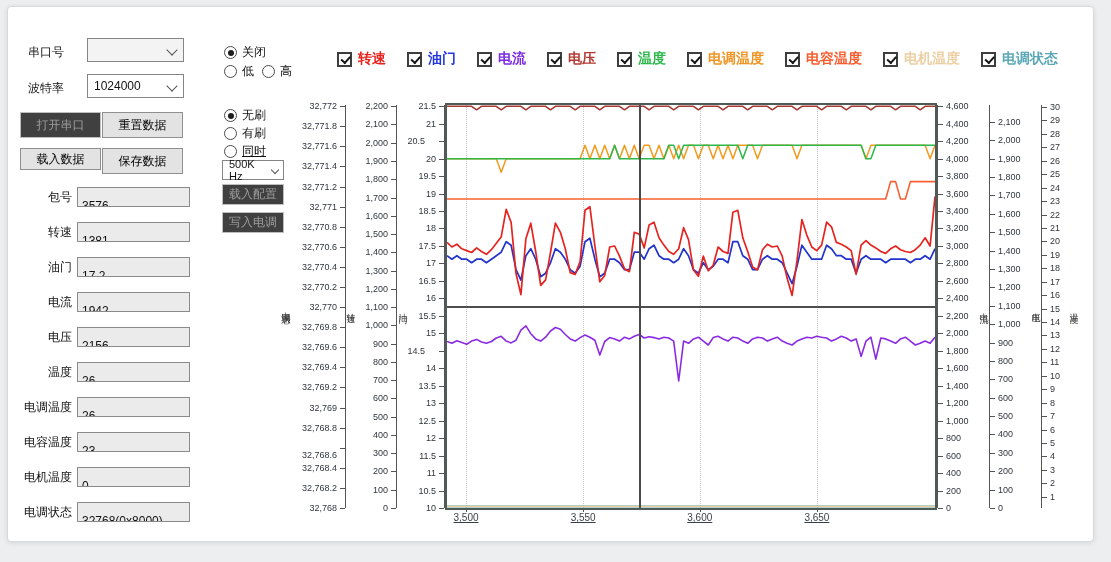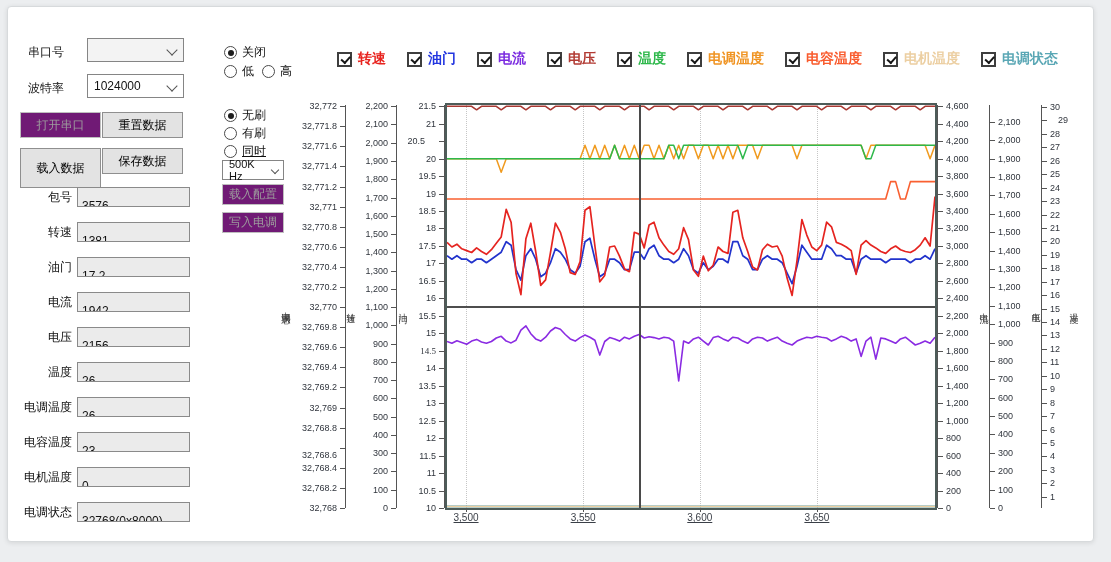--- a/index.html
+++ b/index.html
@@ -11,21 +11,21 @@
   .lbl{position:absolute;font-size:12px;color:#111;white-space:nowrap;}
 
   .select{position:absolute;height:24px;background:#fff;border:1px solid #858585;
           font-size:12px;color:#111;display:flex;align-items:center;padding:0 20px 0 6px;box-sizing:border-box;}
   .select.gray{background:#f3f3f3;}
   .chev{position:absolute;right:7px;top:7px;width:7px;height:7px;border-right:1.5px solid #555;
         border-bottom:1.5px solid #555;transform:rotate(45deg);}
 
   .btn{position:absolute;background:#e3e3e3;border:1px solid #8f8f8f;font-size:12px;color:#000;
        display:flex;align-items:center;justify-content:center;box-sizing:border-box;cursor:default;}
-  .btn.disabled{color:#9d9d9d;border-color:#bfbfbf;background:#701a75;}
+  .btn.disabled{color:#9d9d9d;border-color:#bfbfbf;background:#404040;}
 
   .frow{position:absolute;left:18px;width:172px;height:22px;display:flex;align-items:center;}
   .flabel{flex:0 0 54px;text-align:right;margin-right:5px;font-size:12px;color:#111;white-space:nowrap;}
   .fbox{flex:1;height:20px;line-height:20px;background:#ebebeb;border:1px solid #8a8a8a;
         font-size:12px;color:#111;padding:8px 4px;box-sizing:border-box;overflow:hidden;white-space:nowrap;}
 
   .ritem{position:absolute;display:flex;align-items:center;gap:5px;font-size:12px;color:#111;}
   .radio{width:13px;height:13px;border:1px solid #4a4a4a;border-radius:50%;background:#fff;
          box-sizing:border-box;position:relative;}
   .radio.on:after{content:"";position:absolute;left:2.5px;top:2.5px;width:6px;height:6px;border-radius:50%;background:#1d1d1d;}
@@ -71,21 +71,21 @@
 
   <span class="lbl" style="left:28px;top:80px;">波特率</span>
   <div class="select" style="left:87px;top:74px;width:97px;">
     <span>1024000</span>
     <span class="chev"></span>
   </div>
 
   <div id="btns">
       <div class="btn disabled" style="left: 20px; top: 112px; width: 81px; height: 26px;">打开串口</div>
       <div class="btn" style="left: 102px; top: 112px; width: 81px; height: 26px;">重置数据</div>
-      <div class="btn" style="left: 20px; top: 148px; width: 81px; height: 40px;">载入数据</div>
+      <div class="btn" style="left: 20px; top: 148px; width: 81px; height: 22px;">载入数据</div>
       <div class="btn" style="left: 102px; top: 148px; width: 81px; height: 26px;">保存数据</div>
     </div>
   <div id="fields">
       <div class="frow" style="top: 186px;">
         <span class="flabel">包号</span>
         <span class="fbox">3576</span>
       </div>
       <div class="frow" style="top: 221px;">
         <span class="flabel">转速</span>
         <span class="fbox">1381</span>
@@ -309,21 +309,21 @@
           <span class="axtick" style="top: 66.0857px; right: 3px;">19.5</span>
           <span class="axtick" style="top: 83.5549px; right: 3px;">19</span>
           <span class="axtick" style="top: 101.024px; right: 3px;">18.5</span>
           <span class="axtick" style="top: 118.493px; right: 3px;">18</span>
           <span class="axtick" style="top: 135.962px; right: 3px;">17.5</span>
           <span class="axtick" style="top: 153.432px; right: 3px;">17</span>
           <span class="axtick" style="top: 170.901px; right: 3px;">16.5</span>
           <span class="axtick" style="top: 188.37px; right: 3px;">16</span>
           <span class="axtick" style="top: 205.839px; right: 3px;">15.5</span>
           <span class="axtick" style="top: 223.308px; right: 3px;">15</span>
-          <span class="axtick" style="top: 240.777px; right: 3px; font-family: Liberation Serif, serif;">14.5</span>
+          <span class="axtick" style="top: 240.777px; right: 14px;">14.5</span>
           <span class="axtick" style="top: 258.247px; right: 3px;">14</span>
           <span class="axtick" style="top: 275.716px; right: 3px;">13.5</span>
           <span class="axtick" style="top: 293.185px; right: 3px;">13</span>
           <span class="axtick" style="top: 310.654px; right: 3px;">12.5</span>
           <span class="axtick" style="top: 328.123px; right: 3px;">12</span>
           <span class="axtick" style="top: 345.592px; right: 3px;">11.5</span>
           <span class="axtick" style="top: 363.062px; right: 3px;">11</span>
           <span class="axtick" style="top: 380.531px; right: 3px;">10.5</span>
           <span class="axtick" style="top: 398px; right: 3px;">10</span>
         </div>
@@ -488,21 +488,21 @@
           <span class="axtm" style="top: 311.088px;"></span>
           <span class="axtm" style="top: 324.526px;"></span>
           <span class="axtm" style="top: 337.964px;"></span>
           <span class="axtm" style="top: 351.402px;"></span>
           <span class="axtm" style="top: 364.84px;"></span>
           <span class="axtm" style="top: 378.278px;"></span>
           <span class="axtm" style="top: 391.716px;"></span>
         </div>
         <div class="axlabels" style="width: 22px;">
           <span class="axtick" style="top: -2.985px; left: 3px;">30</span>
-          <span class="axtick" style="top: 10.453px; left: 11px;">29</span>
+          <span class="axtick" style="top: 10.453px; left: 3px;">29</span>
           <span class="axtick" style="top: 23.8909px; left: 3px;">28</span>
           <span class="axtick" style="top: 37.3289px; left: 3px;">27</span>
           <span class="axtick" style="top: 50.7669px; left: 3px;">26</span>
           <span class="axtick" style="top: 64.2048px; left: 3px;">25</span>
           <span class="axtick" style="top: 77.6428px; left: 3px;">24</span>
           <span class="axtick" style="top: 91.0808px; left: 3px;">23</span>
           <span class="axtick" style="top: 104.519px; left: 3px;">22</span>
           <span class="axtick" style="top: 117.957px; left: 3px;">21</span>
           <span class="axtick" style="top: 131.395px; left: 3px;">20</span>
           <span class="axtick" style="top: 144.833px; left: 3px;">19</span>

